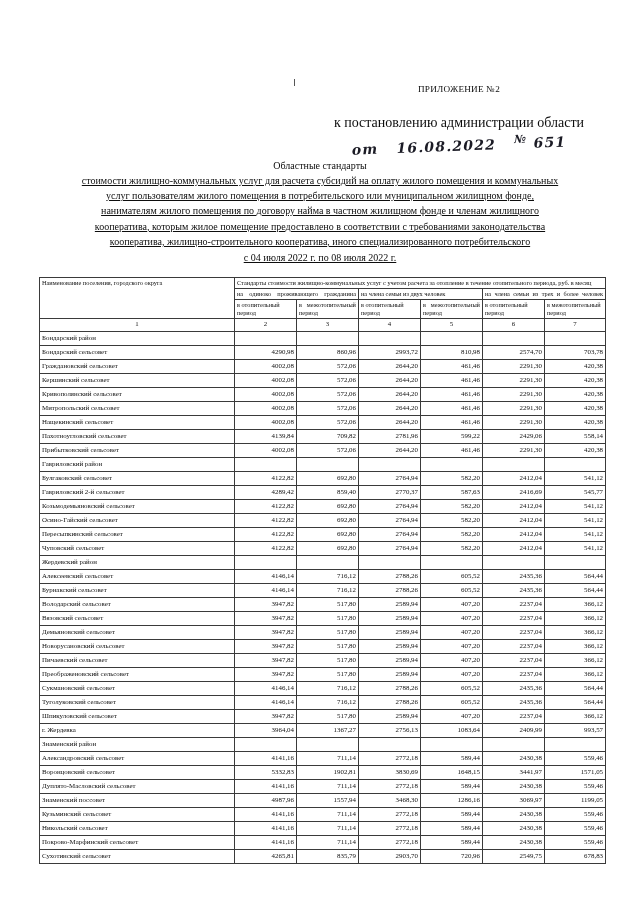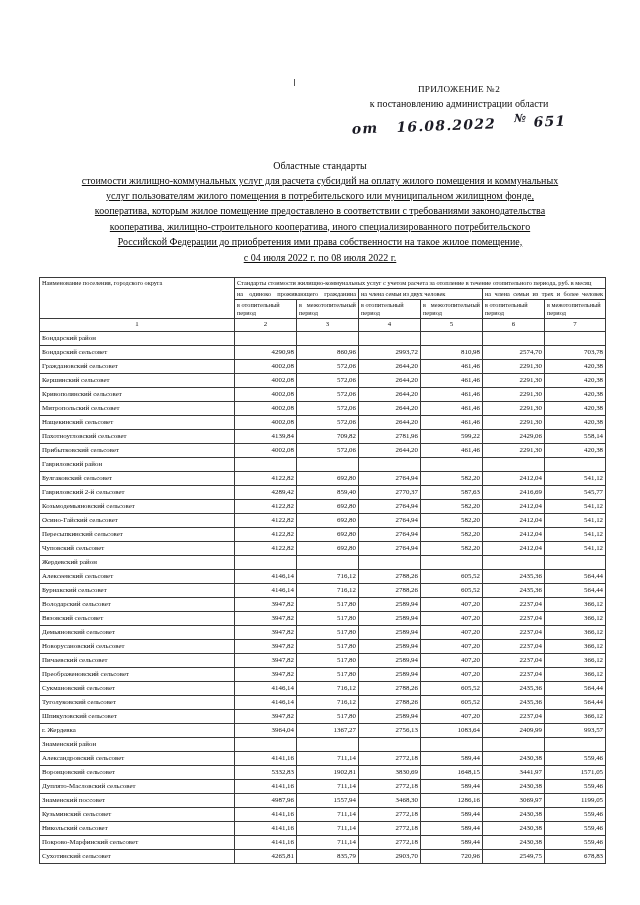--- a/index.html
+++ b/index.html
@@ -40,22 +40,22 @@
     width: 318px;
     text-align: center;
     line-height: 1.25;
   }
   .appendix-title {
     font-size: 9.2px;
     letter-spacing: .2px;
     white-space: nowrap;
   }
   .appendix-sub {
-    font-size: 10px;
-    margin-top: 2px;
+    font-size: 14px;
+    margin-top: 18px;
     white-space: nowrap;
   }
   .appendix-hand {
     margin-top: 4px;
     font-family: "DejaVu Serif", serif;
     font-style: italic;
     font-weight: 700;
     font-size: 14px;
     letter-spacing: 1.2px;
     color: #1b1b25;
@@ -165,23 +165,23 @@
       <span class="num-sign">№</span>
       <span>651</span>
     </div>
   </div>
 
   <div class="doc-title-wrap">
     <div class="doc-title">Областные стандарты</div>
     <div class="doc-title-body">
       <span class="ln">стоимости жилищно-коммунальных услуг для расчета субсидий на оплату жилого помещения и коммунальных</span>
       <span class="ln">услуг пользователям жилого помещения в потребительского или муниципальном жилищном фонде,</span>
+      <span class="ln">нанимателям жилого помещения по договору найма в частном жилищном фонде и членам жилищного</span>
       <span class="ln">кооператива, которым жилое помещение предоставлено в соответствии с требованиями законодательства</span>
       <span class="ln">кооператива, жилищно-строительного кооператива, иного специализированного потребительского</span>
-      <span class="ln">Российской Федерации до приобретения ими права собственности на такое жилое помещение,</span>
       <span class="doc-date">с 04 июля 2022 г. по 08 июля 2022 г.</span>
     </div>
   </div>
 
   <table class="tbl">
     <colgroup>
       <col style="width:195px">
       <col style="width:62px">
       <col style="width:62px">
       <col style="width:62px">

